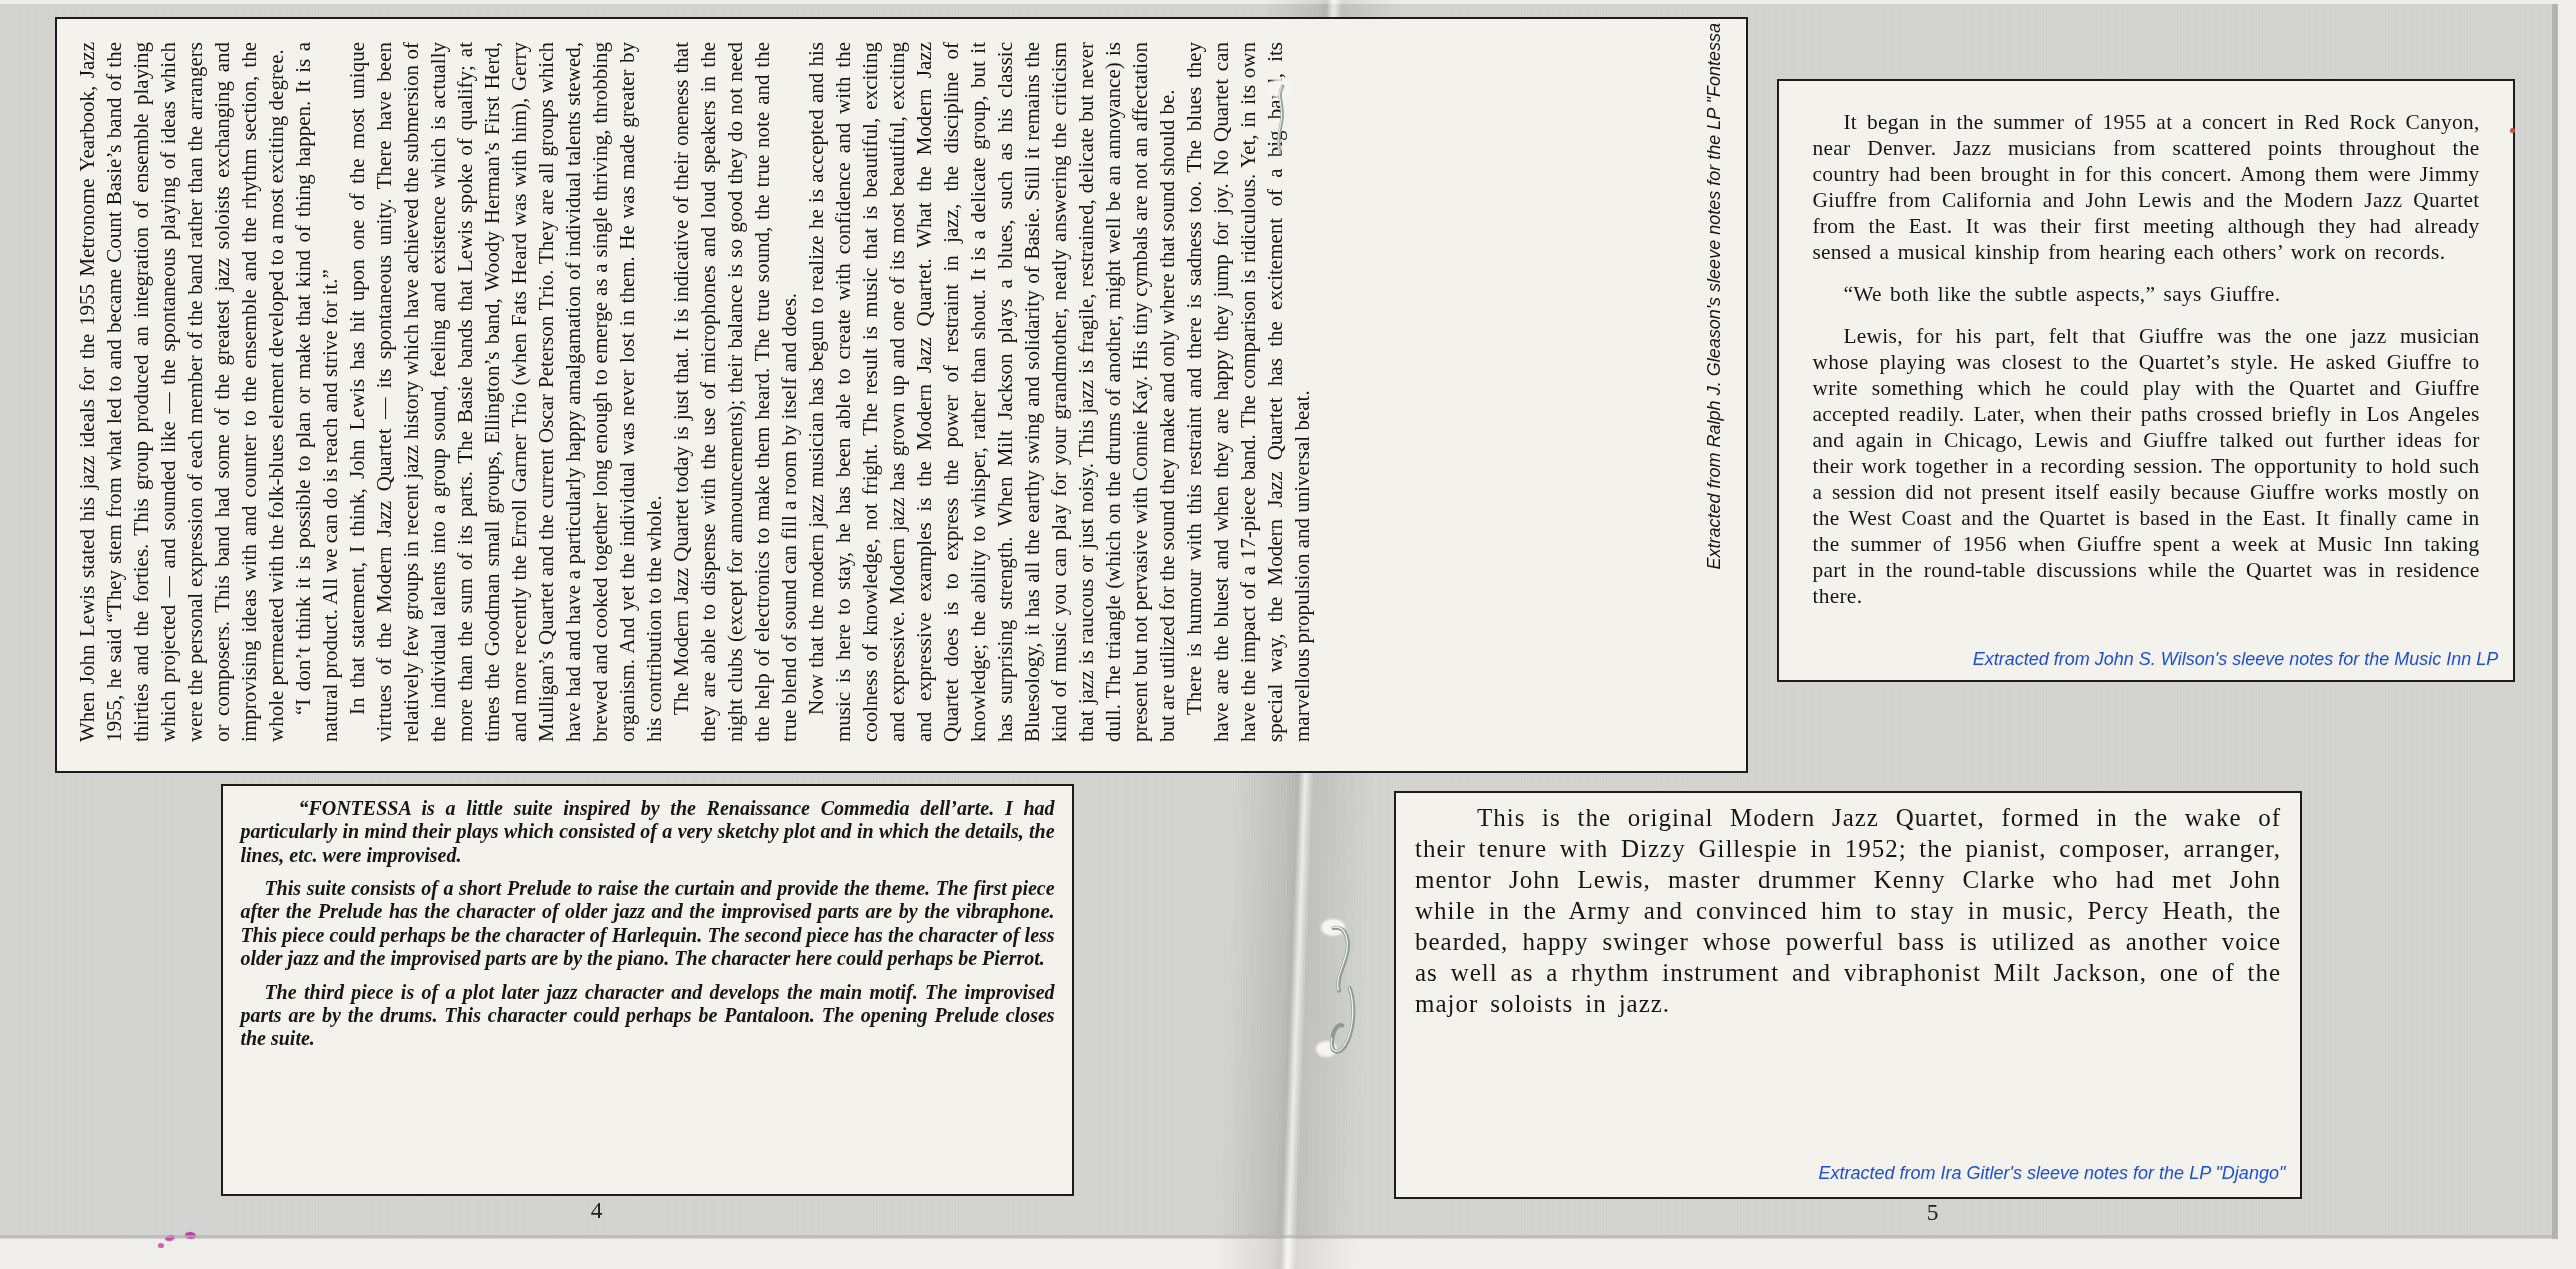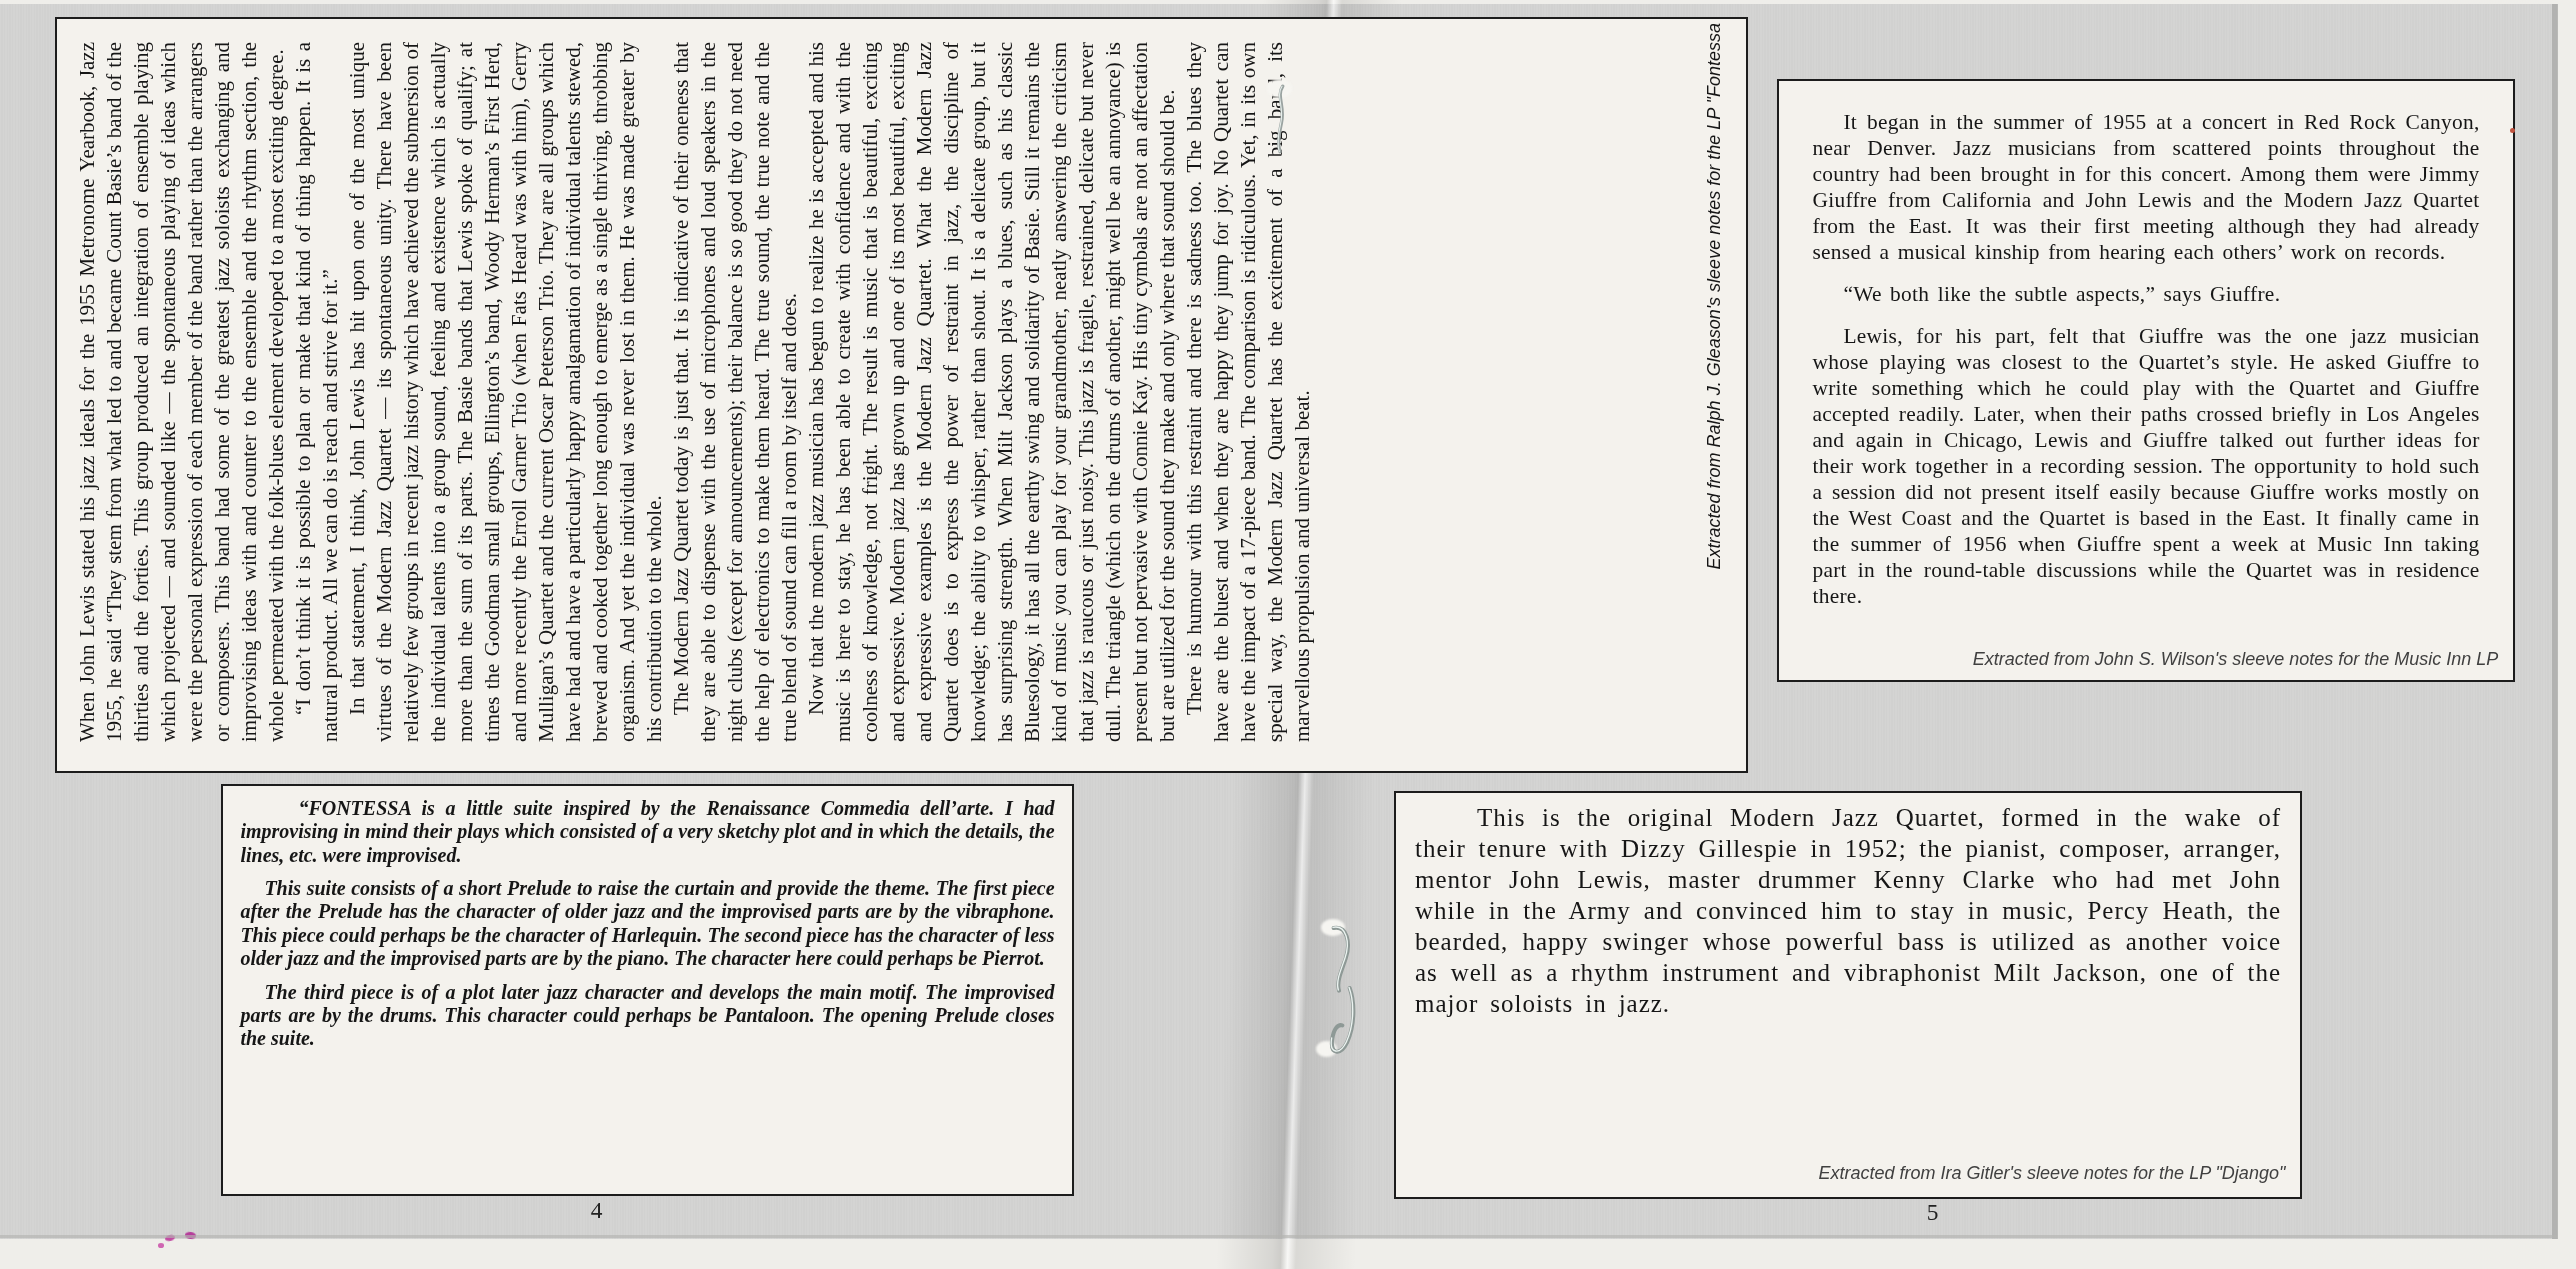--- a/index.html
+++ b/index.html
@@ -55,21 +55,21 @@
   .musicinn-box{left:1777px;top:79px;width:738px;height:603px;padding:12px 17.4px;
     font-size:21.4px;line-height:26px;text-align:justify;letter-spacing:0.3px;word-spacing:2.7px;}
   .musicinn-box p{margin:16px;text-indent:31px;}
   
   .django-box{left:1394px;top:791px;width:908px;height:408px;padding:9.4px 19px;
     font-size:25px;line-height:31px;text-align:justify;letter-spacing:1px;word-spacing:4.7px;}
   .django-box p{margin:0;text-indent:62px;}
   .box-attr{
     position:absolute;right:14.7px;bottom:8px;
     font-family:"Liberation Sans", sans-serif;font-style:italic;font-weight:normal;
-    font-size:18px;letter-spacing:0;word-spacing:0;text-indent:0;white-space:nowrap;color:#404040;
+    font-size:18px;letter-spacing:0;word-spacing:0;text-indent:0;white-space:nowrap;color:#1d4ed8;
   }
   
   .page-num{position:absolute;font-size:23.4px;color:#222;text-align:center;}
   .page-num-4{left:170px;top:1197px;width:853px;}
   .page-num-5{left:1421px;top:1199px;width:1023px;}
   
   .chip{position:absolute;background:#f6f5f1;border-radius:50%;filter:blur(1.3px);}
   .staple{position:absolute;}
   .speck{position:absolute;border-radius:50%;filter:blur(0.7px);}
 </style>
@@ -88,21 +88,21 @@
     <p>“I don’t think it is possible to plan or make that kind of thing happen. It is a natural product. All we can do is reach and strive for it.”</p>
     <p>In that statement, I think, John Lewis has hit upon one of the most unique virtues of the Modern Jazz Quartet — its spontaneous unity. There have been relatively few groups in recent jazz history which have achieved the submersion of the individual talents into a group sound, feeling and existence which is actually more than the sum of its parts. The Basie bands that Lewis spoke of qualify; at times the Goodman small groups, Ellington’s band, Woody Herman’s First Herd, and more recently the Erroll Garner Trio (when Fats Heard was with him), Gerry Mulligan’s Quartet and the current Oscar Peterson Trio. They are all groups which have had and have a particularly happy amalgamation of individual talents stewed, brewed and cooked together long enough to emerge as a single thriving, throbbing organism. And yet the individual was never lost in them. He was made greater by his contribution to the whole.</p>
     <p>The Modern Jazz Quartet today is just that. It is indicative of their oneness that they are able to dispense with the use of microphones and loud speakers in the night clubs (except for announcements); their balance is so good they do not need the help of electronics to make them heard. The true sound, the true note and the true blend of sound can fill a room by itself and does.</p>
     <p>Now that the modern jazz musician has begun to realize he is accepted and his music is here to stay, he has been able to create with confidence and with the coolness of knowledge, not fright. The result is music that is beautiful, exciting and expressive. Modern jazz has grown up and one of its most beautiful, exciting and expressive examples is the Modern Jazz Quartet. What the Modern Jazz Quartet does is to express the power of restraint in jazz, the discipline of knowledge; the ability to whisper, rather than shout. It is a delicate group, but it has surprising strength. When Milt Jackson plays a blues, such as his classic Bluesology, it has all the earthy swing and solidarity of Basie. Still it remains the kind of music you can play for your grandmother, neatly answering the criticism that jazz is raucous or just noisy. This jazz is fragile, restrained, delicate but never dull. The triangle (which on the drums of another, might well be an annoyance) is present but not pervasive with Connie Kay. His tiny cymbals are not an affectation but are utilized for the sound they make and only where that sound should be.</p>
     <p>There is humour with this restraint and there is sadness too. The blues they have are the bluest and when they are happy they jump for joy. No Quartet can have the impact of a 17-piece band. The comparison is ridiculous. Yet, in its own special way, the Modern Jazz Quartet has the excitement of a big band, its marvellous propulsion and universal beat.</p>
   </div>
   <div class="rot-attr">Extracted from Ralph J. Gleason's sleeve notes for the LP "Fontessa</div>
 </div>
 
 <div class="panel fontessa-box">
-  <p>“FONTESSA is a little suite inspired by the Renaissance Commedia dell’arte. I had improvising in mind their plays which consisted of a very sketchy plot and in which the details, the lines, etc. were improvised.</p>
+  <p>“FONTESSA is a little suite inspired by the Renaissance Commedia dell’arte. I had particularly in mind their plays which consisted of a very sketchy plot and in which the details, the lines, etc. were improvised.</p>
   <p>This suite consists of a short Prelude to raise the curtain and provide the theme. The first piece after the Prelude has the character of older jazz and the improvised parts are by the vibraphone. This piece could perhaps be the character of Harlequin. The second piece has the character of less older jazz and the improvised parts are by the piano. The character here could perhaps be Pierrot.</p>
   <p>The third piece is of a plot later jazz character and develops the main motif. The improvised parts are by the drums. This character could perhaps be Pantaloon. The opening Prelude closes the suite.</p>
 </div>
 
 <div class="panel musicinn-box">
   <p>It began in the summer of 1955 at a concert in Red Rock Canyon, near Denver. Jazz musicians from scattered points throughout the country had been brought in for this concert. Among them were Jimmy Giuffre from California and John Lewis and the Modern Jazz Quartet from the East. It was their first meeting although they had already sensed a musical kinship from hearing each others’ work on records.</p>
   <p>“We both like the subtle aspects,” says Giuffre.</p>
   <p>Lewis, for his part, felt that Giuffre was the one jazz musician whose playing was closest to the Quartet’s style. He asked Giuffre to write something which he could play with the Quartet and Giuffre accepted readily. Later, when their paths crossed briefly in Los Angeles and again in Chicago, Lewis and Giuffre talked out further ideas for their work together in a recording session. The opportunity to hold such a session did not present itself easily because Giuffre works mostly on the West Coast and the Quartet is based in the East. It finally came in the summer of 1956 when Giuffre spent a week at Music Inn taking part in the round-table discussions while the Quartet was in residence there.</p>
   <div class="box-attr">Extracted from John S. Wilson's sleeve notes for the Music Inn LP</div>
 </div>

